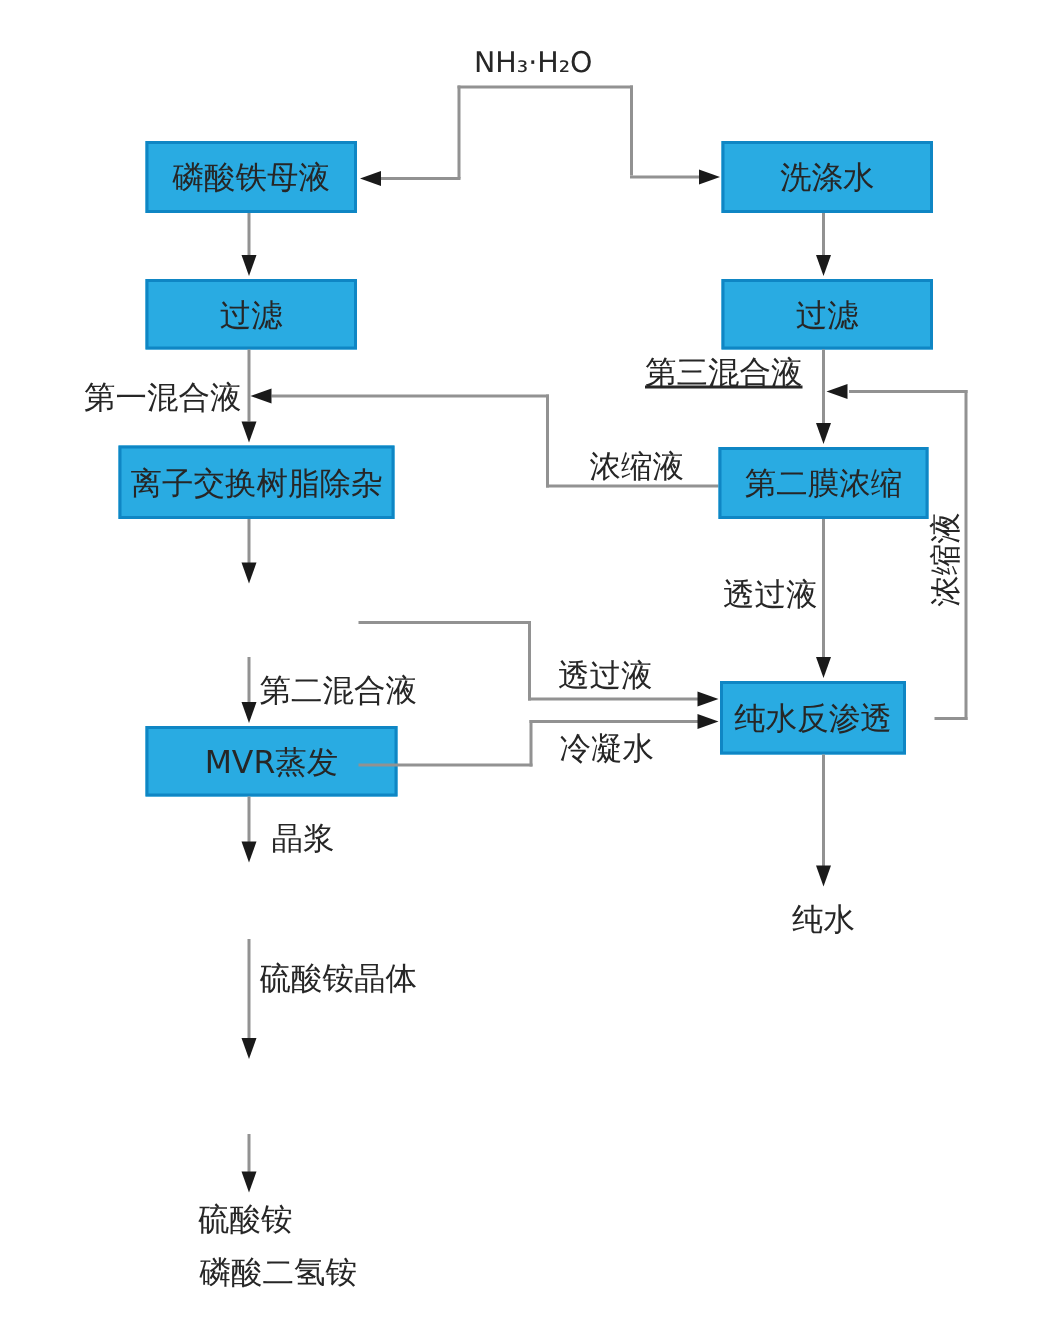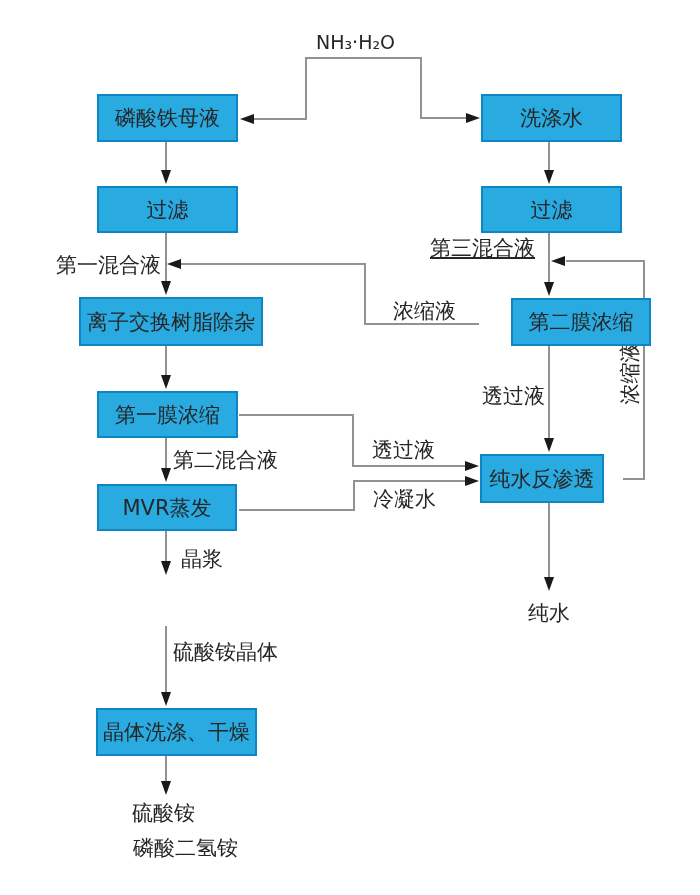--- a/index.html
+++ b/index.html
@@ -71,64 +71,62 @@
   <div class="arr left" style="left:167px;top:259px;"></div>
   <div class="lbl" style="left:393px;top:300px;">浓缩液</div>
 
   <div class="hline" style="left:623px;top:478px;width:22px;"></div>
   <div class="vline" style="left:643px;top:260px;height:220px;"></div>
   <div class="hline" style="left:566px;top:260px;width:79px;"></div>
   <div class="arr left" style="left:551px;top:256px;"></div>
   <div class="lbl rot" style="left:597px;top:362px;">浓缩液</div>
 
   <div class="node" style="left:79px;top:297px;width:184px;height:49px;text-align:right;">离子交换树脂除杂</div>
-  <div class="node" style="left:479px;top:298px;width:140px;height:48px;margin-left:32px;">第二膜浓缩</div>
+  <div class="node" style="left:479px;top:298px;width:140px;height:48px;">第二膜浓缩</div>
 
   <div class="vline" style="left:165px;top:346px;height:32px;"></div>
   <div class="arr down" style="left:161px;top:375px;"></div>
 
   <div class="vline" style="left:548px;top:346px;height:92px;"></div>
   <div class="arr down" style="left:544px;top:438px;"></div>
   <div class="lbl" style="left:482px;top:385px;">透过液</div>
 
-  <div class="node" style="left:97px;top:391px;width:141px;height:47px;">第一膜浓缩</div>
 
   <div class="hline" style="left:239px;top:414px;width:114px;"></div>
   <div class="vline" style="left:352px;top:414px;height:53px;"></div>
   <div class="hline" style="left:352px;top:465px;width:114px;"></div>
   <div class="arr right" style="left:465px;top:461px;"></div>
   <div class="lbl" style="left:372px;top:439px;">透过液</div>
 
   <div class="vline" style="left:165px;top:438px;height:33px;"></div>
   <div class="arr down" style="left:161px;top:468px;"></div>
   <div class="lbl" style="left:173px;top:449px;">第二混合液</div>
 
   <div class="node" style="left:480px;top:454px;width:124px;height:49px;">纯水反渗透</div>
 
-  <div class="node" style="left:97px;top:484px;width:140px;height:47px;">MVR蒸发</div>
+  <div class="node" style="left:97px;top:484px;width:168px;height:47px;">MVR蒸发</div>
 
   <div class="hline" style="left:239px;top:509px;width:116px;"></div>
   <div class="vline" style="left:353px;top:480px;height:31px;"></div>
   <div class="hline" style="left:353px;top:480px;width:113px;"></div>
   <div class="arr right" style="left:465px;top:476px;"></div>
   <div class="lbl" style="left:373px;top:488px;">冷凝水</div>
 
   <div class="vline" style="left:165px;top:531px;height:33px;"></div>
   <div class="arr down" style="left:161px;top:561px;"></div>
   <div class="lbl" style="left:181px;top:548px;">晶浆</div>
 
   <div class="vline" style="left:548px;top:503px;height:77px;"></div>
   <div class="arr down" style="left:544px;top:577px;"></div>
   <div class="lbl" style="left:528px;top:602px;">纯水</div>
 
 
   <div class="vline" style="left:165px;top:626px;height:68px;"></div>
   <div class="arr down" style="left:161px;top:692px;"></div>
   <div class="lbl" style="left:173px;top:641px;">硫酸铵晶体</div>
 
-  <div class="node" style="left:96px;top:708px;width:161px;height:48px;">晶体洗涤、干燥</div>
 
   <div class="vline" style="left:165px;top:756px;height:28px;"></div>
   <div class="arr down" style="left:161px;top:781px;"></div>
   <div class="lbl" style="left:132px;top:802px;">硫酸铵</div>
   <div class="lbl" style="left:133px;top:837px;">磷酸二氢铵</div>
 
 </div>
 
 </body></html>

